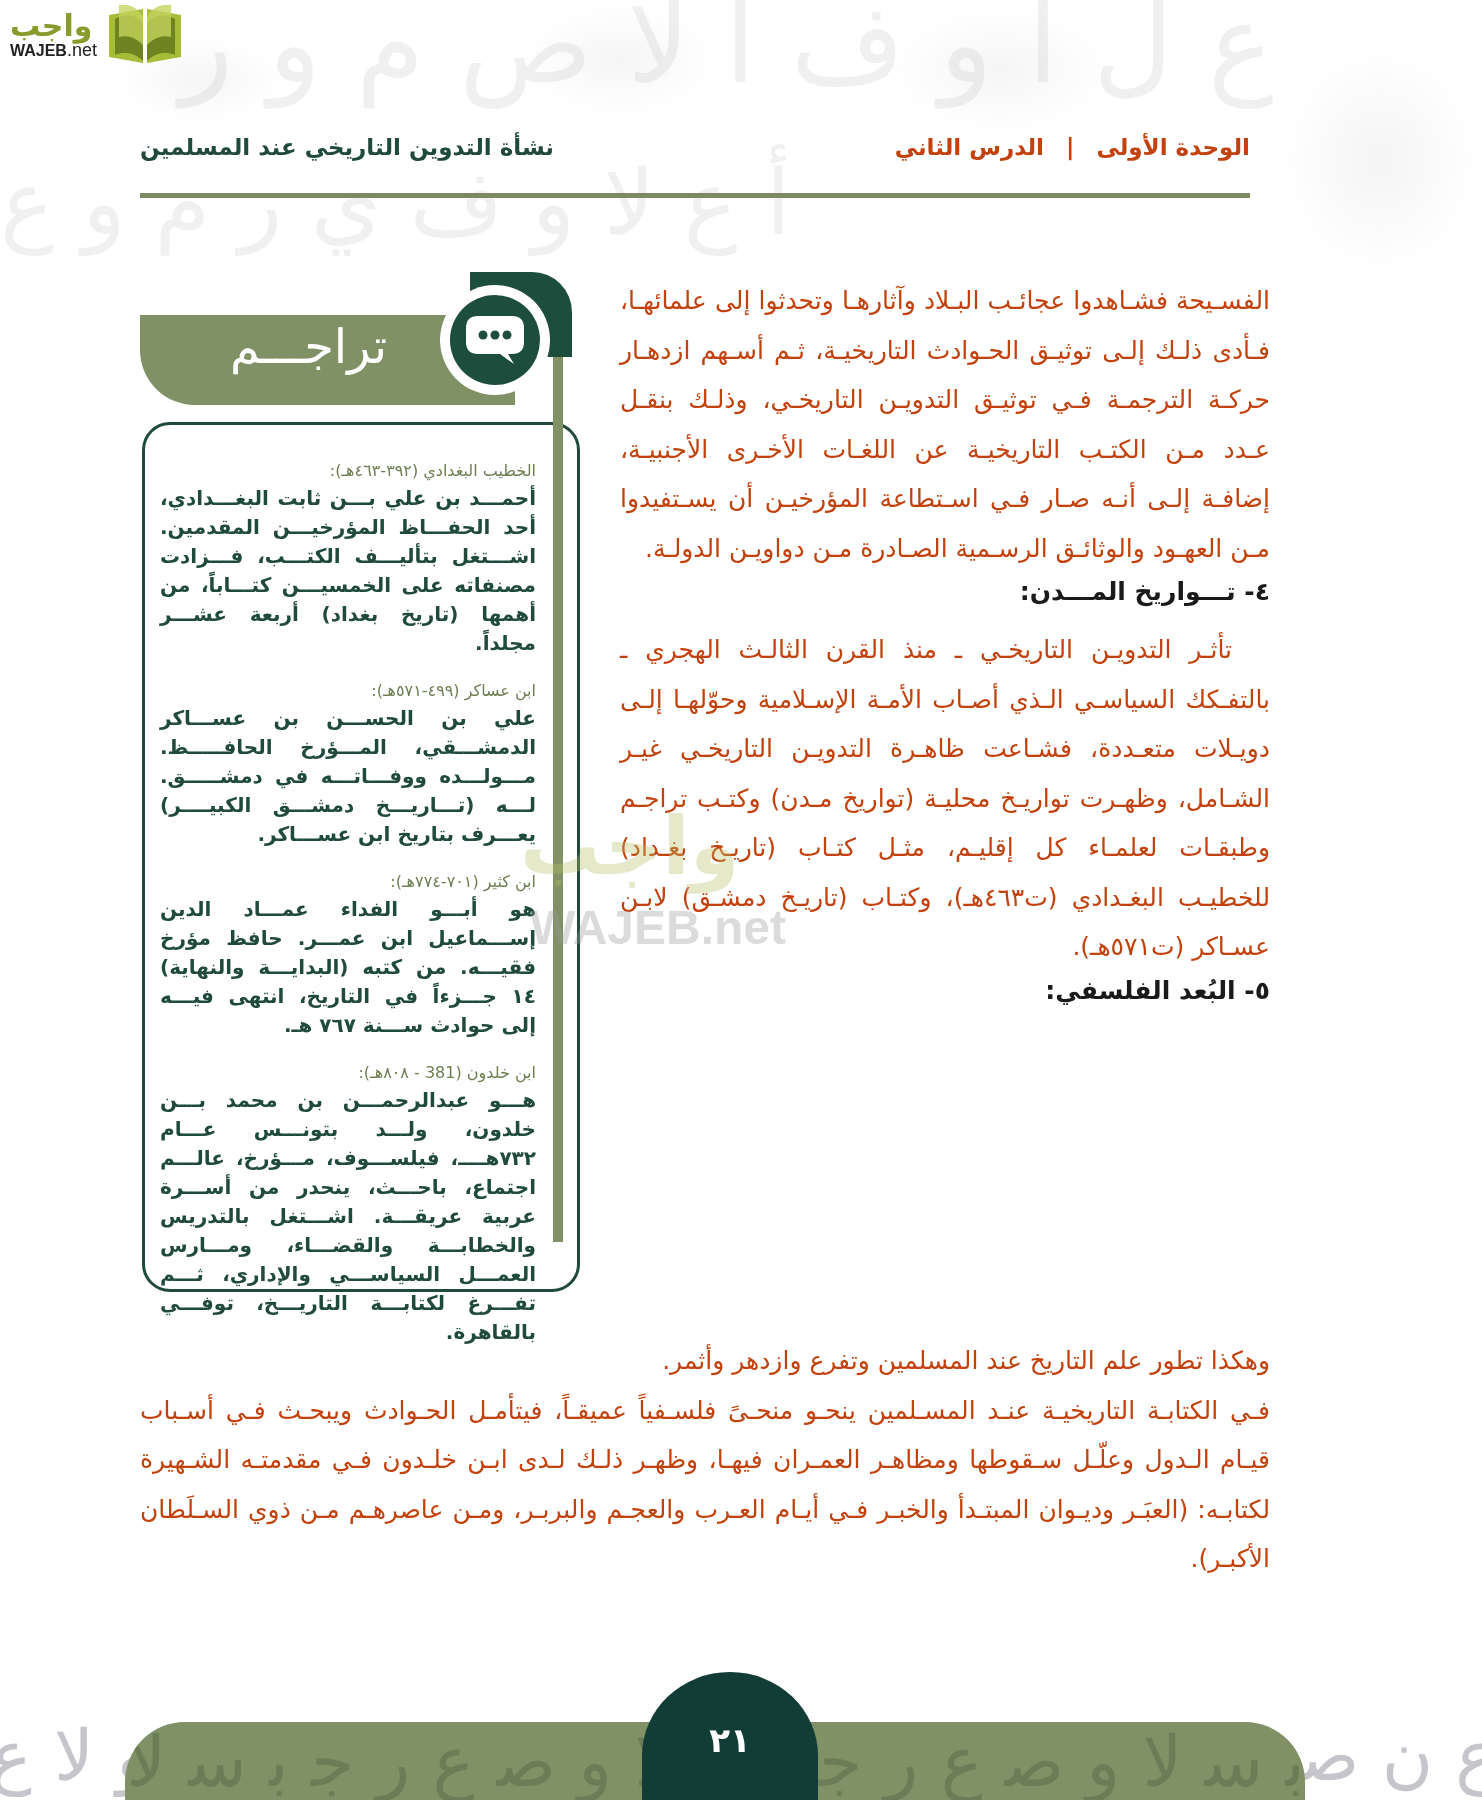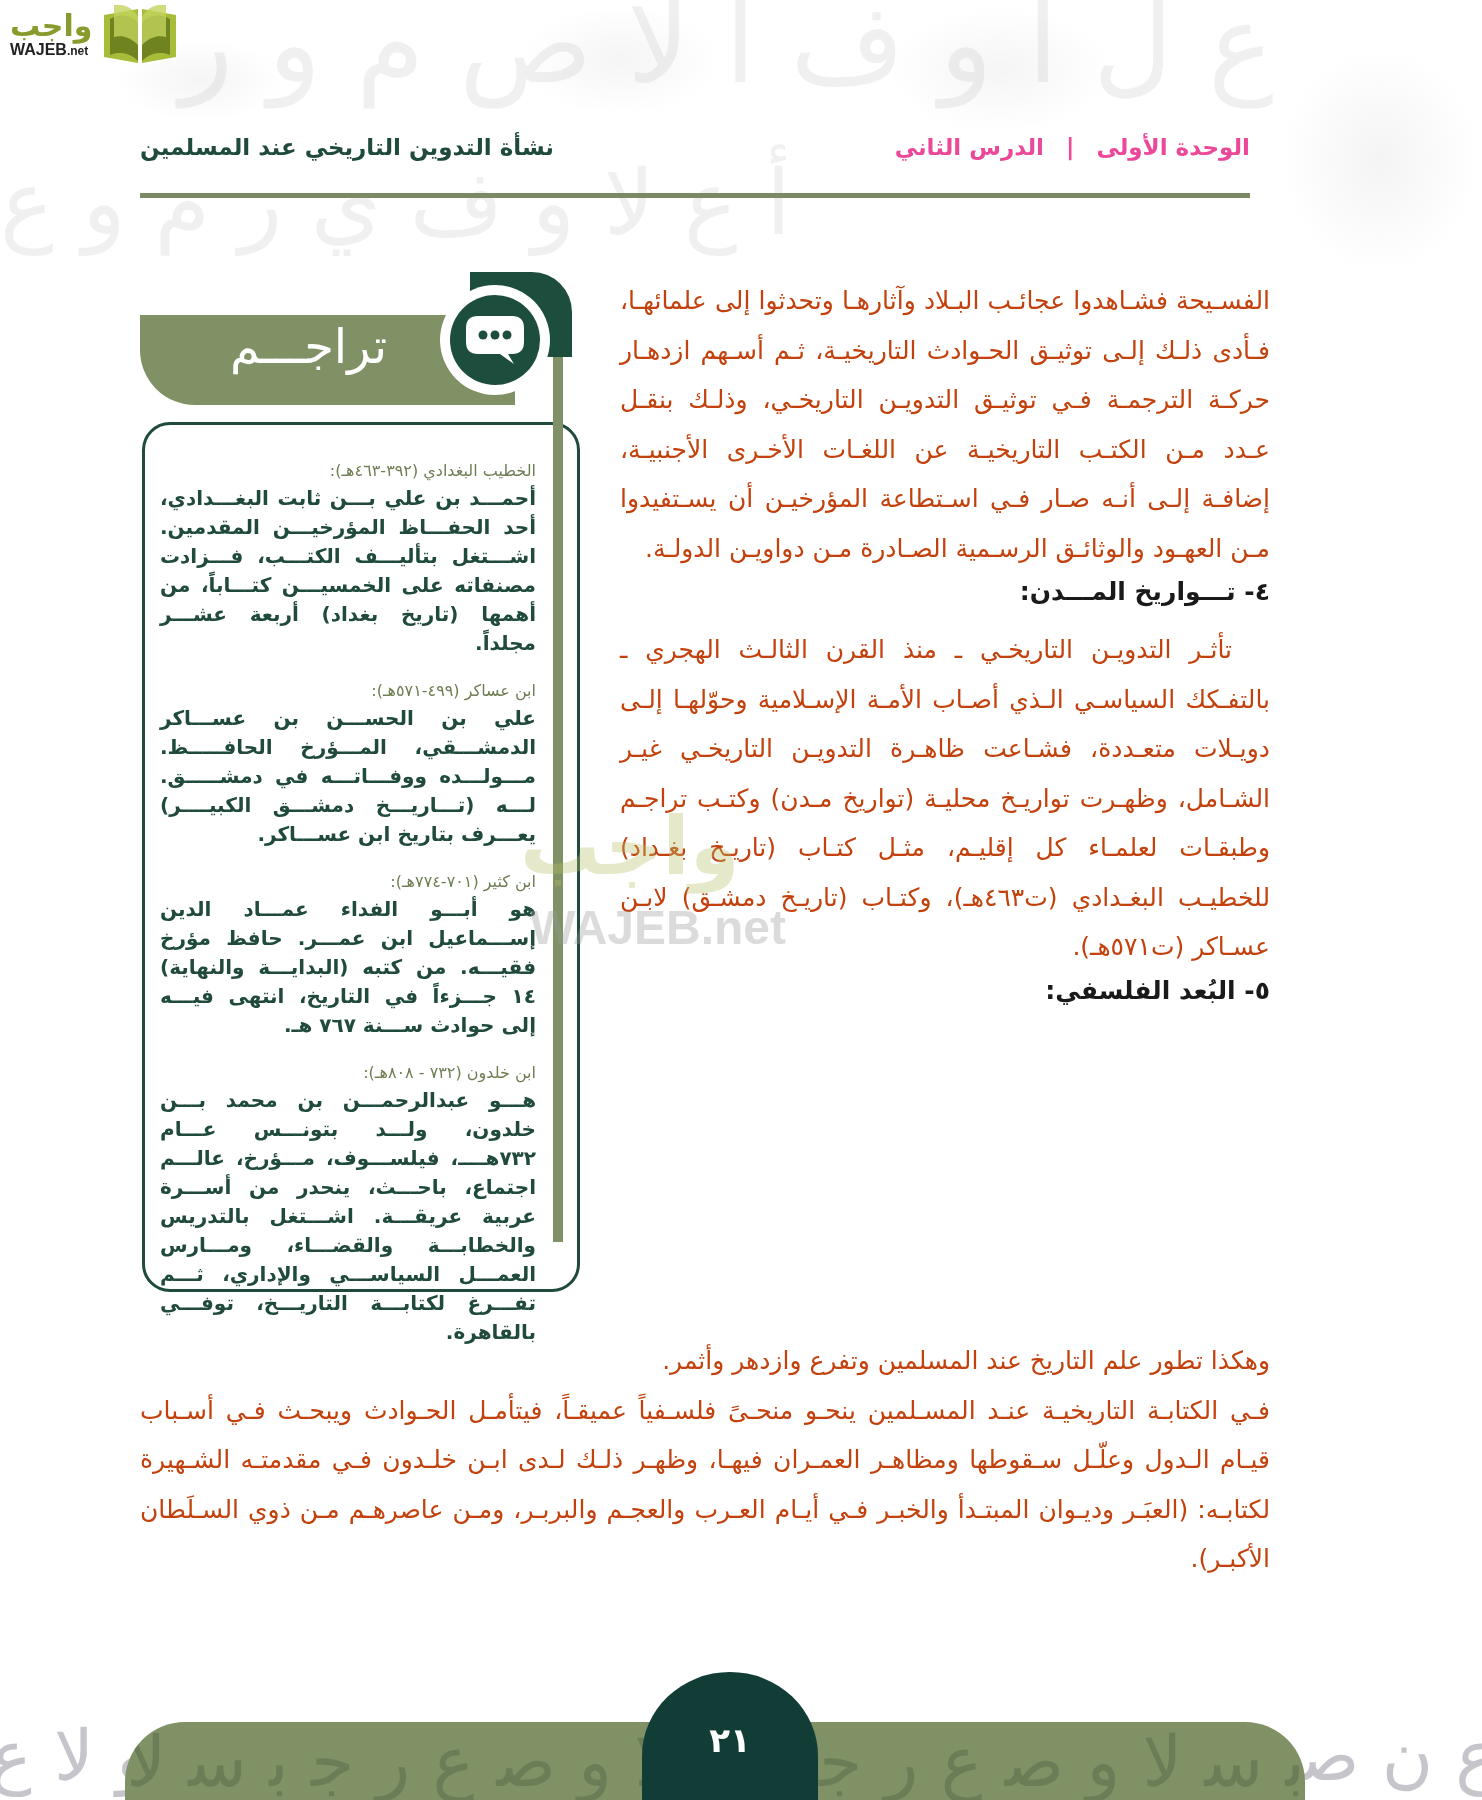--- a/index.html
+++ b/index.html
@@ -19,26 +19,26 @@
   .bg-glyphs {
     position: absolute; font-family: "DejaVu Serif", serif; color: rgba(170,170,170,0.18);
     font-size: 110px; white-space: nowrap; z-index: 0; user-select: none; direction: rtl;
   }
 
   
   .logo { position: absolute; left: 10px; top: 4px; width: 180px; height: 62px; display: flex; align-items: center; direction: ltr; z-index: 3; }
   .logo-text { display: flex; flex-direction: column; align-items: flex-start; }
   .logo-ar { font-family: "DejaVu Sans", sans-serif; font-weight: bold; font-size: 30px; color: #8a9a2c; line-height: 30px; }
   .logo-en { font-family: "Liberation Sans", sans-serif; font-weight: bold; font-size: 16px; color: #222; line-height: 18px; }
-  .logo-en small { font-size: 12px; font-weight: bold; }
+  .logo-en small { font-size: 18px; font-weight: normal; }
   .logo-book { margin-left: 8px; width: 80px; height: 60px; position: relative; }
 
   
   .header { position: absolute; left: 140px; top: 134px; width: 1110px; height: 40px; z-index: 2; }
-  .header-right { position: absolute; right: 0; top: 0; font-weight: bold; font-size: 23px; color: #ec4899; white-space: nowrap; }
+  .header-right { position: absolute; right: 0; top: 0; font-weight: bold; font-size: 23px; color: #c2410c; white-space: nowrap; }
   .header-right .sep { margin: 0 14px; }
   .header-left { position: absolute; left: 0; top: 0; font-weight: bold; font-size: 23px; color: #1f4a3c; white-space: nowrap; }
   .header-rule { position: absolute; left: 140px; top: 193px; width: 1110px; height: 5px; background: #7b8a63; z-index: 2; }
 
   
   .bio-tab { position: absolute; left: 140px; top: 315px; width: 375px; height: 90px; background: #7f9165; border-radius: 0 0 0 55px; z-index: 2; }
   .bio-title { position: absolute; left: 230px; top: 318px; font-size: 48px; color: #ffffff; z-index: 3; letter-spacing: 4px; }
   .bio-corner { position: absolute; left: 470px; top: 272px; width: 102px; height: 85px; background: #1d4d3c; border-radius: 0 40px 0 0; z-index: 2; }
   .bio-icon-ring { position: absolute; left: 440px; top: 285px; width: 110px; height: 110px; border-radius: 50%; background: #ffffff; z-index: 4; }
   .bio-icon { position: absolute; left: 450px; top: 295px; width: 90px; height: 90px; border-radius: 50%; background: #1d4d3c; z-index: 5; display: flex; align-items: center; justify-content: center; }
@@ -125,21 +125,21 @@
   </div>
   <div class="bio-entry">
     <div class="bio-name">ابن عساكر (٤٩٩-٥٧١هـ):</div>
     <div class="bio-text">علي بن الحســـن بن عســـاكر الدمشـــقي، المـــؤرخ الحافـــــظ. مـــولـــده ووفـــاتـــه في دمشـــــق. لـــه (تـــاريـــخ دمشـــق الكبيــــر) يعـــرف بتاريخ ابن عســـاكر.</div>
   </div>
   <div class="bio-entry">
     <div class="bio-name">ابن كثير (٧٠١-٧٧٤هـ):</div>
     <div class="bio-text">هو أبـــو الفداء عمـــاد الدين إســـماعيل ابن عمـــر. حافظ مؤرخ فقيـــه. من كتبه (البدايـــة والنهاية) ١٤ جـــزءاً في التاريخ، انتهى فيـــه إلى حوادث ســـنة ٧٦٧ هـ.</div>
   </div>
   <div class="bio-entry">
-    <div class="bio-name">ابن خلدون (٧٣٢ - ٨٠٨هـ):</div>
+    <div class="bio-name">ابن خلدون (381 - ٨٠٨هـ):</div>
     <div class="bio-text">هـــو عبدالرحمـــن بن محمد بـــن خلدون، ولـــد بتونـــس عـــام ٧٣٢هــــ، فيلســـوف، مـــؤرخ، عالـــم اجتماع، باحـــث، ينحدر من أســـرة عربية عريقـــة. اشـــتغل بالتدريس والخطابـــة والقضـــاء، ومـــارس العمـــل السياســـي والإداري، ثـــم تفـــرغ لكتابـــة التاريـــخ، توفـــي بالقاهرة.</div>
   </div>
 </div>
 
 <div class="main">
   <p class="para">الفسـيحة فشـاهدوا عجائـب البـلاد وآثارهـا وتحدثوا إلى علمائهـا، فـأدى ذلـك إلـى توثيـق الحـوادث التاريخيـة، ثـم أسـهم ازدهـار حركـة الترجمـة فـي توثيـق التدويـن التاريخـي، وذلـك بنقـل عـدد مـن الكتـب التاريخيـة عن اللغـات الأخـرى الأجنبيـة، إضافـة إلـى أنـه صـار فـي اسـتطاعة المؤرخيـن أن يسـتفيدوا مـن العهـود والوثائـق الرسـمية الصـادرة مـن دواويـن الدولـة.</p>
 
   <h3 class="section-heading">٤- تـــواريخ المـــدن:</h3>
   <p class="para indent">تأثـر التدويـن التاريخـي ـ منذ القرن الثالـث الهجري ـ بالتفـكك السياسـي الـذي أصـاب الأمـة الإسـلامية وحوّلهـا إلـى دويـلات متعـددة، فشـاعت ظاهـرة التدويـن التاريخـي غيـر الشـامل، وظهـرت تواريـخ محليـة (تواريخ مـدن) وكتـب تراجـم وطبقـات لعلمـاء كل إقليـم، مثـل كتـاب (تاريـخ بغـداد) للخطيـب البغـدادي (ت٤٦٣هـ)، وكتـاب (تاريـخ دمشـق) لابـن عسـاكر (ت٥٧١هـ).</p>
 

